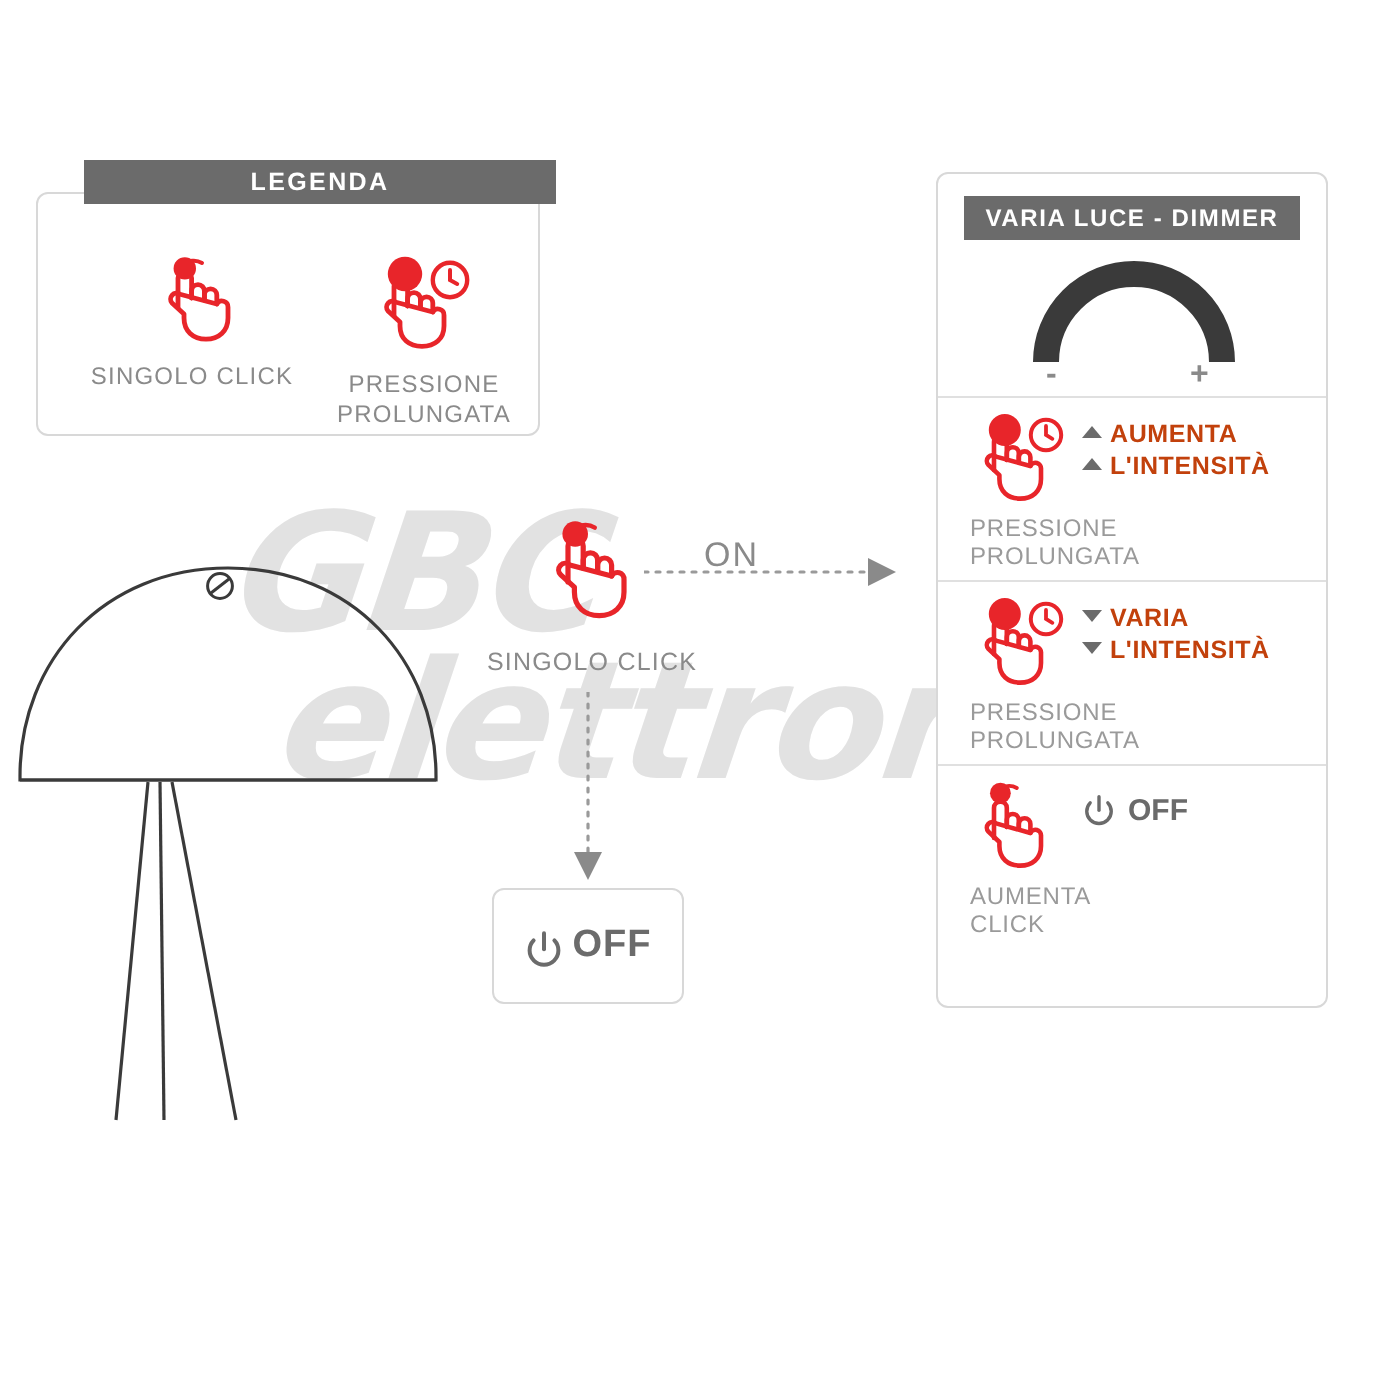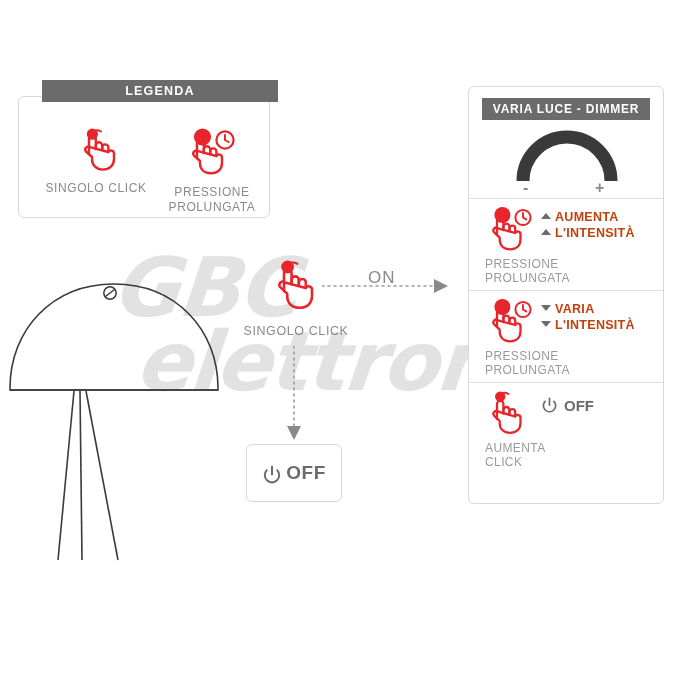--- a/index.html
+++ b/index.html
@@ -135,21 +135,20 @@
     color: #8a8a8a;
     letter-spacing: 0.6px;
   }
   #on-label {
     position: absolute;
     left: 352px;
     top: 268px;
     font-size: 17px;
     color: #8a8a8a;
     letter-spacing: 1px;
-    margin-left: 16px;
   }
   #arrow-on {
     position: absolute;
     left: 322px;
     top: 274px;
     width: 130px;
     height: 24px;
   }
   #arrow-down {
     position: absolute;

